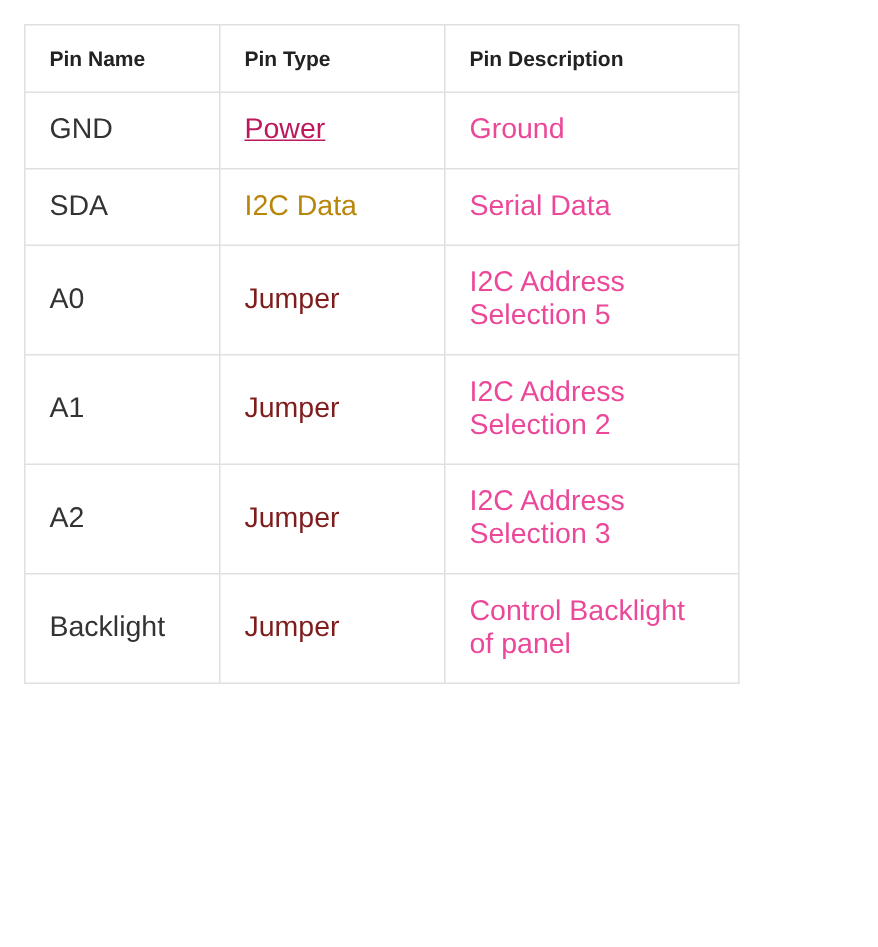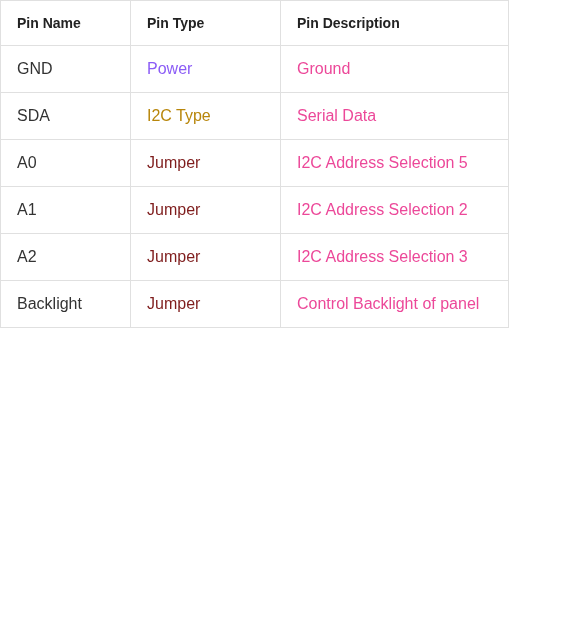--- a/index.html
+++ b/index.html
@@ -11,20 +11,21 @@
     body {
       font-family: -apple-system, BlinkMacSystemFont, 'Segoe UI', Arial, sans-serif;
       font-size: 14px;
       background: #ffffff;
       color: #333333;
       width: 585px;
       min-height: 631px;
     }
 
     .table-container {
+      padding: 16px;
       width: 509px;
     }
 
     table {
       width: 100%;
       border-collapse: collapse;
       border: 1px solid #e0e0e0;
     }
 
     thead tr {
@@ -37,36 +38,37 @@
       font-weight: 700;
       font-size: 14px;
       color: #222222;
       border: 1px solid #e0e0e0;
       background: #ffffff;
     }
 
     td {
       padding: 14px 16px;
       border: 1px solid #e0e0e0;
-      font-size: 16px;
+      font-size: 19px;
       vertical-align: middle;
     }
 
     .pin-name {
       color: #333333;
       font-weight: 400;
       width: 130px;
     }
 
     .pin-type {
       width: 150px;
     }
 
     .pin-type-power {
-      color: #8b5cf6;
+      color: #be185d;
+      text-decoration: underline;
     }
 
     .pin-type-i2c {
       color: #b8860b;
     }
 
     .pin-type-jumper {
       color: #7f1d1d;
     }
 
@@ -95,21 +97,21 @@
       </tr>
     </thead>
     <tbody id="table-body">
     <tr>
           <td class="pin-name">GND</td>
           <td class="pin-type pin-type-power">Power</td>
           <td class="pin-description">Ground</td>
         </tr>
         <tr>
           <td class="pin-name">SDA</td>
-          <td class="pin-type pin-type-i2c">I2C Type</td>
+          <td class="pin-type pin-type-i2c">I2C Data</td>
           <td class="pin-description">Serial Data</td>
         </tr>
         <tr>
           <td class="pin-name">A0</td>
           <td class="pin-type pin-type-jumper">Jumper</td>
           <td class="pin-description">I2C Address Selection 5</td>
         </tr>
         <tr>
           <td class="pin-name">A1</td>
           <td class="pin-type pin-type-jumper">Jumper</td>

